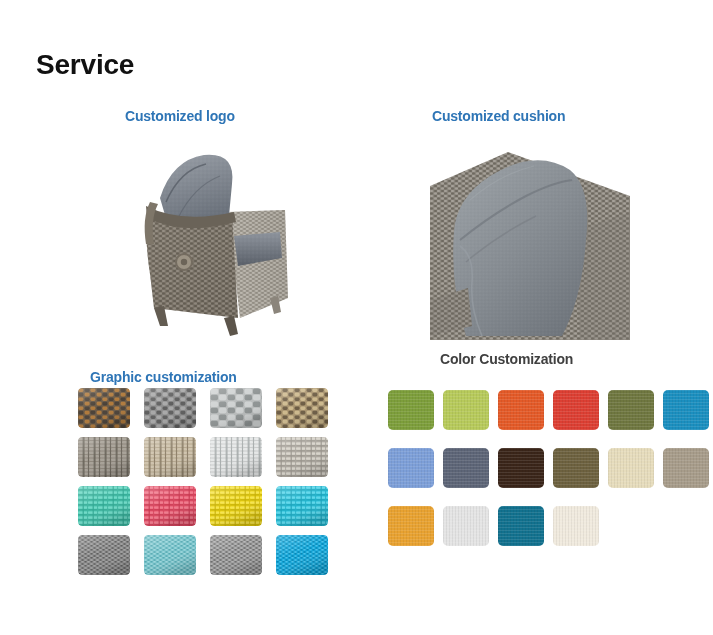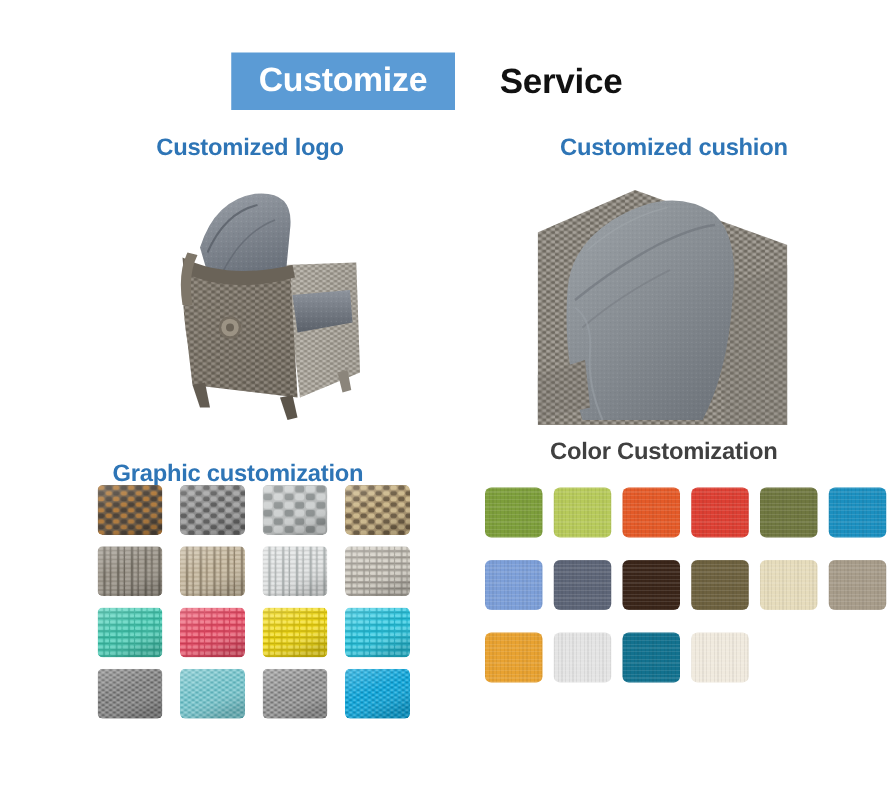--- a/index.html
+++ b/index.html
@@ -34,27 +34,27 @@
     font-weight:bold;
     white-space:nowrap;
     letter-spacing:-0.2px;
     text-align:right;
   }
 
   
   .sec-title{
     position:absolute;
     color:#2e75b6;
-    font-size:19px;
+    font-size:14px;
     font-weight:bold;
     letter-spacing:-0.2px;
     white-space:nowrap;
   }
   #t-logo{left:125px;top:108px;}
-  #t-cushion{left:448px;top:108px;}
+  #t-cushion{left:432px;top:108px;}
   #t-graphic{left:90px;top:369px;}
   #t-color{left:440px;top:351px;}
 
   
   .photo{
     position:absolute;
     overflow:hidden;
     background:#ffffff;
   }
   #photo-chair{left:120px;top:140px;width:200px;height:200px;}
@@ -96,21 +96,20 @@
     position:absolute;inset:0;
     background-image:
       repeating-linear-gradient(0deg, rgba(255,255,255,.10) 0 1px, rgba(0,0,0,0) 1px 3px),
       repeating-linear-gradient(90deg, rgba(0,0,0,.055) 0 1px, rgba(0,0,0,0) 1px 3px);
   }
 </style>
 </head>
 <body>
 
 <div class="header">
-  <div class="tab-active" style="background: rgb(91, 155, 213); color: rgb(255, 255, 255);">Customize</div>
   <div class="tab-plain" style="color: rgb(17, 17, 17);">Service</div>
 </div>
 
 <div class="sec-title" id="t-logo" style="color: rgb(46, 117, 182);">Customized logo</div>
 
 <div class="sec-title" id="t-cushion" style="color: rgb(46, 117, 182);">Customized cushion</div>
 
 <div class="sec-title" id="t-graphic" style="color: rgb(46, 117, 182);">Graphic customization</div>
 
 <div class="sec-title" id="t-color" style="color: #404040;">Color Customization</div>

